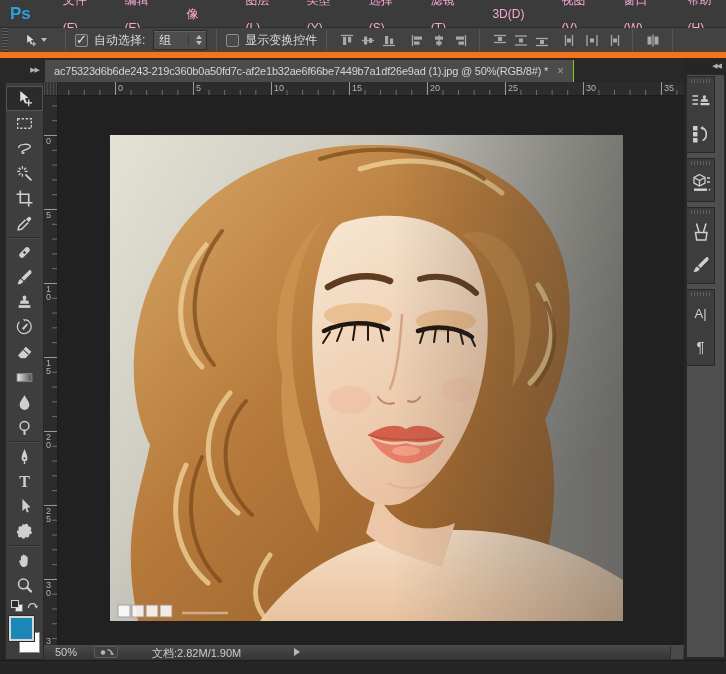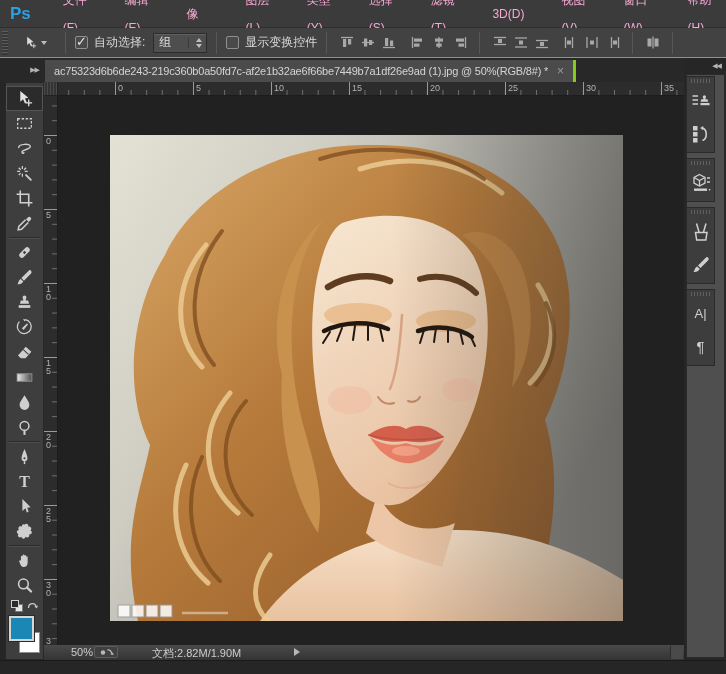--- a/index.html
+++ b/index.html
@@ -6,21 +6,21 @@
   html,body{background:#191919;}
   body{font-family:"Liberation Sans","DejaVu Sans",sans-serif;}
   #app{position:relative;width:726px;height:674px;background:#262626;overflow:hidden;}
 
   
   #menubar{position:absolute;left:0;top:0;width:726px;height:28px;background:#3b3b3b;border-bottom:1px solid #2d2d2d;display:flex;align-items:center;gap:11px;}
   #pslogo{margin:0 8px 0 10px;font-size:17px;font-weight:bold;letter-spacing:0;}
   .mi{color:#f9a8d4;font-size:12px;padding:0 13px;line-height:28px;cursor:default;}
 
   
-  #optionsbar{position:absolute;left:0;top:28px;width:726px;height:30px;background:#424242;border-bottom:1px solid #f97316;display:flex;align-items:center;}
+  #optionsbar{position:absolute;left:0;top:28px;width:726px;height:30px;background:#424242;border-bottom:6px solid #f97316;display:flex;align-items:center;}
   .obgrip{width:6px;height:24px;margin:0 6px 0 2px;background:repeating-linear-gradient(180deg,#5d5d5d 0 1px,#383838 1px 3px);}
   .presetbox{width:42px;height:22px;display:flex;align-items:center;justify-content:center;gap:3px;border-radius:2px;}
   .caret{width:0;height:0;border-left:3.5px solid transparent;border-right:3.5px solid transparent;border-top:4px solid #bdbdbd;}
   .vsep{width:1px;height:22px;background:#2e2e2e;border-right:1px solid #565656;margin:0 9px;}
   .cb{width:13px;height:13px;background:#4a4a4a;border:1px solid #8f8f8f;border-radius:2px;margin-right:6px;position:relative;flex:none;}
   .cb.checked::after{content:"✓";position:absolute;left:0px;top:-3px;font-size:13px;color:#e6e6e6;}
   .oblabel{color:#d8d8d8;font-size:12px;white-space:nowrap;}
   .obrow{display:flex;align-items:center;}
   .dropdown{min-width:54px;height:20px;margin-left:8px;background:#4e4e4e;border:1px solid #2b2b2b;box-shadow:inset 0 1px 0 #616161;display:flex;align-items:center;padding:0 5px;color:#e0e0e0;font-size:12px;}
   .ddarrows{margin-left:auto;display:flex;flex-direction:column;gap:2px;padding-left:7px;border-left:1px solid #3a3a3a;margin-right:-1px;}
@@ -42,41 +42,41 @@
   .swaprow{height:17px;position:relative;}
   .minisq{position:absolute;left:5px;top:2px;width:12px;height:12px;}
   .minisq .b{position:absolute;right:0;bottom:0;width:8px;height:8px;background:#e8e8e8;border:1px solid #777;}
   .minisq .f{position:absolute;left:0;top:0;width:8px;height:8px;background:#2b2b2b;border:1px solid #cfcfcf;}
   .swatches{position:relative;height:46px;}
   #bgswatch{position:absolute;left:13px;top:17px;width:21px;height:21px;background:#fff;border:1px solid #8a8a8a;}
   #fgswatch{position:absolute;left:3px;top:1px;width:25px;height:25px;border:2px solid #d6d6d6;outline:1px solid #2a2a2a;}
 
   
   #tabbar{position:absolute;left:44px;top:58px;width:640px;height:24px;background:#282828;}
-  #doctab{position:absolute;left:1px;top:2px;height:22px;max-width:600px;background:#4b4b4b;border-right:3px solid #84cc16;display:flex;align-items:center;gap:9px;padding:0 9px;}
+  #doctab{position:absolute;left:1px;top:2px;height:22px;max-width:600px;background:#4b4b4b;border-right:1px solid #84cc16;display:flex;align-items:center;gap:9px;padding:0 9px;}
   #doctab .t{color:#d4d4d4;font-size:11px;letter-spacing:-0.2px;white-space:nowrap;overflow:hidden;max-width:545px;}
   #doctab .x{color:#9c9c9c;font-size:12px;line-height:12px;}
 
   #rcorner{position:absolute;left:44px;top:82px;width:14px;height:14px;background:#343434;border-right:1px solid #222;border-bottom:1px solid #222;
     background-image:repeating-linear-gradient(90deg,#4a4a4a 0 1px,transparent 1px 3px);}
   #hruler{position:absolute;left:58px;top:82px;width:626px;height:14px;background:#2c2c2c;border-bottom:1px solid #1c1c1c;
     background-image:linear-gradient(90deg,#9a9a9a 0 1px,transparent 1px),linear-gradient(90deg,#6f6f6f 0 1px,transparent 1px);
     background-size:78px 100%,15.6px 5px;background-repeat:repeat-x;background-position:57px 0,57px 100%;}
   .hnum{position:absolute;top:1px;font-size:9px;color:#b2b2b2;}
   #vruler{position:absolute;left:44px;top:96px;width:14px;height:549px;background:#2c2c2c;border-right:1px solid #1c1c1c;
     background-image:linear-gradient(180deg,#9a9a9a 0 1px,transparent 1px),linear-gradient(180deg,#6f6f6f 0 1px,transparent 1px);
     background-size:100% 74px,5px 14.8px;background-repeat:repeat-y;background-position:0 39px,100% 39px;}
   .vnum{position:absolute;left:2px;width:6px;font-size:9px;line-height:8px;color:#b2b2b2;word-break:break-all;}
 
   #workarea{position:absolute;left:58px;top:96px;width:626px;height:549px;background:#212121;overflow:hidden;}
   #photo{position:absolute;left:52px;top:39px;width:513px;height:486px;display:block;}
 
   
   #statusbar{position:absolute;left:44px;top:645px;width:640px;height:15px;background:linear-gradient(#4a4a4a,#343434);color:#cccccc;font-size:11px;}
-  #statusbar .ztxt{position:absolute;left:11px;top:1px;margin-left:16px;}
+  #statusbar .ztxt{position:absolute;left:11px;top:1px;}
   #syncbox{position:absolute;left:50px;top:1px;width:24px;height:12px;background:#404040;border:1px solid #5c5c5c;border-radius:2px;display:flex;align-items:center;justify-content:center;}
   #statusbar .dtxt{position:absolute;left:108px;top:1px;}
   #sbarrow{position:absolute;left:250px;top:3px;width:0;height:0;border-top:4.5px solid transparent;border-bottom:4.5px solid transparent;border-left:6px solid #b8b8b8;}
   #sgrip{position:absolute;right:1px;top:1px;width:13px;height:13px;background:#4a4a4a;border-left:1px solid #2d2d2d;}
 
   
   #rightstrip{position:absolute;left:684px;top:58px;width:42px;height:602px;background:#262626;}
   .rheader{height:16px;display:flex;align-items:center;justify-content:flex-end;padding-right:5px;color:#b5b5b5;font-size:7px;letter-spacing:-1px;}
   .rpanelbg{position:absolute;left:2px;top:16px;right:1px;bottom:2px;background:#4f4f4f;border:1px solid #2a2a2a;}
   .rcol{position:absolute;left:2px;top:18px;width:29px;}

